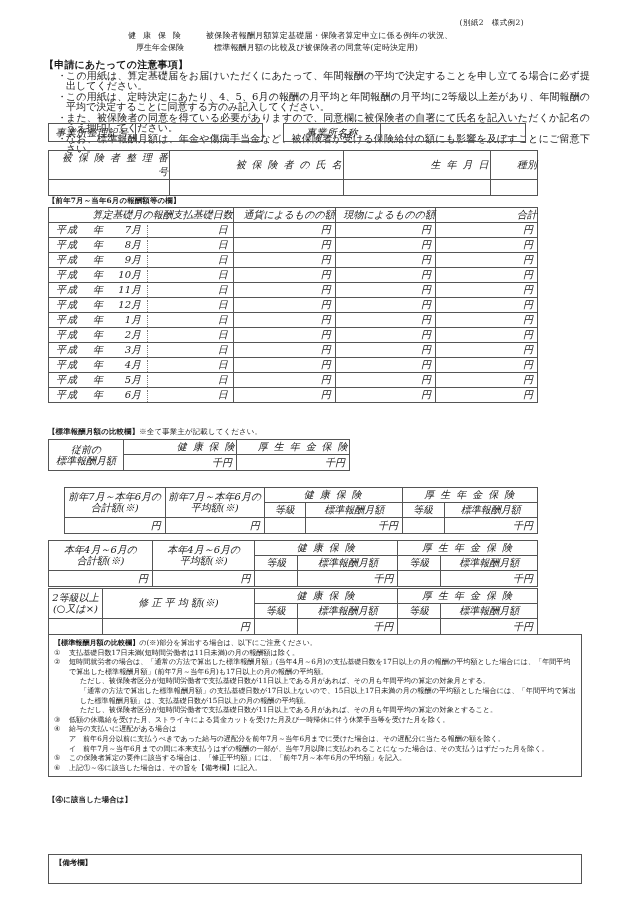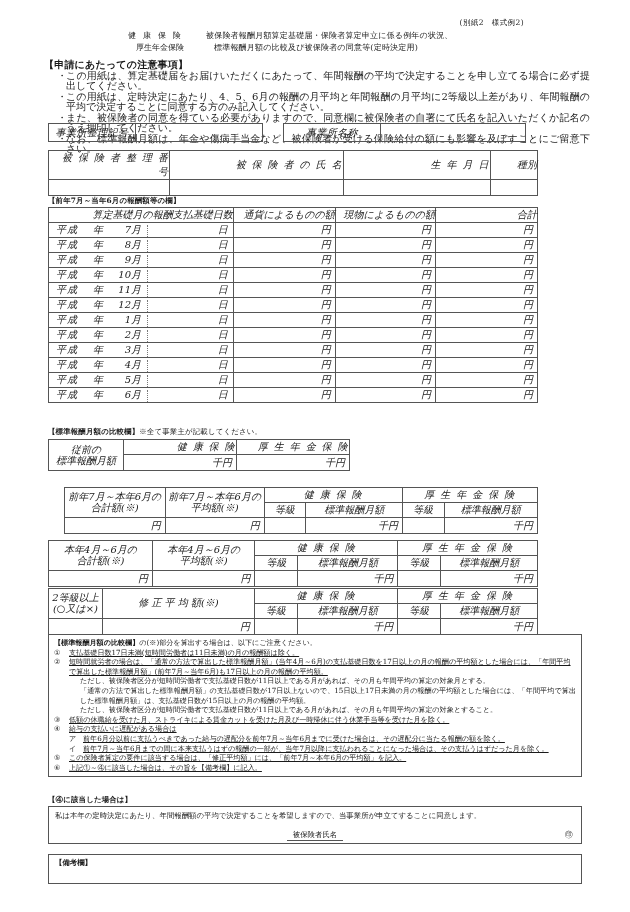--- a/index.html
+++ b/index.html
@@ -83,21 +83,21 @@
   .cmp .c-amt2{width:106px;text-align:center;height:12px;}
   .cmp .row-in{height:15px;}
   .cmp .two-line{line-height:10.5px;}
 
   
   .explain{position:absolute;top:634px;left:48px;width:534px;border:1px solid #555;
            box-sizing:border-box;padding:3px 5px 4px 5px;font-size:7.1px;line-height:9.6px;}
   .explain p{margin:0;text-align:justify;}
   .ex-item{display:flex;}
   .ex-num{flex:0 0 15px;}
-  .ex-body{flex:1;text-decoration:underline;}
+  .ex-body{flex:1;}
   .ind2{padding-left:26px;}
   .ex-sub{display:flex;padding-left:15px;}
   .ex-sublbl{flex:0 0 14px;}
 
   
   .consentbox{position:absolute;top:806px;left:48px;width:534px;height:38px;
               border:1px solid #555;box-sizing:border-box;padding:4px 6px;font-size:7.4px;}
   .consent-sign{position:relative;margin-top:9px;text-align:center;}
   .consent-sign .nm{border-bottom:1px solid #555;padding:0 6px 1px 6px;}
   .consent-sign .stamp{position:absolute;right:2px;top:-1px;font-size:8.5px;}
@@ -593,25 +593,18 @@
       <span class="ex-num">⑤</span>
       <span class="ex-body">この保険者算定の要件に該当する場合は、「修正平均額」には、「前年7月～本年6月の平均額」を記入。</span>
     </div>
     <div class="ex-item">
       <span class="ex-num">⑥</span>
       <span class="ex-body">上記①～④に該当した場合は、その旨を【備考欄】に記入。</span>
     </div>
   </div>
 
   <div class="seclabel" style="top:795px;left:48px;">【④に該当した場合は】</div>
-  <div class="consentbox">
-    <div>私は本年の定時決定にあたり、年間報酬額の平均で決定することを希望しますので、当事業所が申立てすることに同意します。</div>
-    <div class="consent-sign">
-      <span class="nm">被保険者氏名</span>
-      <span class="stamp">㊞</span>
-    </div>
-  </div>
 
   <div class="remarks">
     <span>【備考欄】</span>
   </div>
 
 </div>
 
 </body></html>

